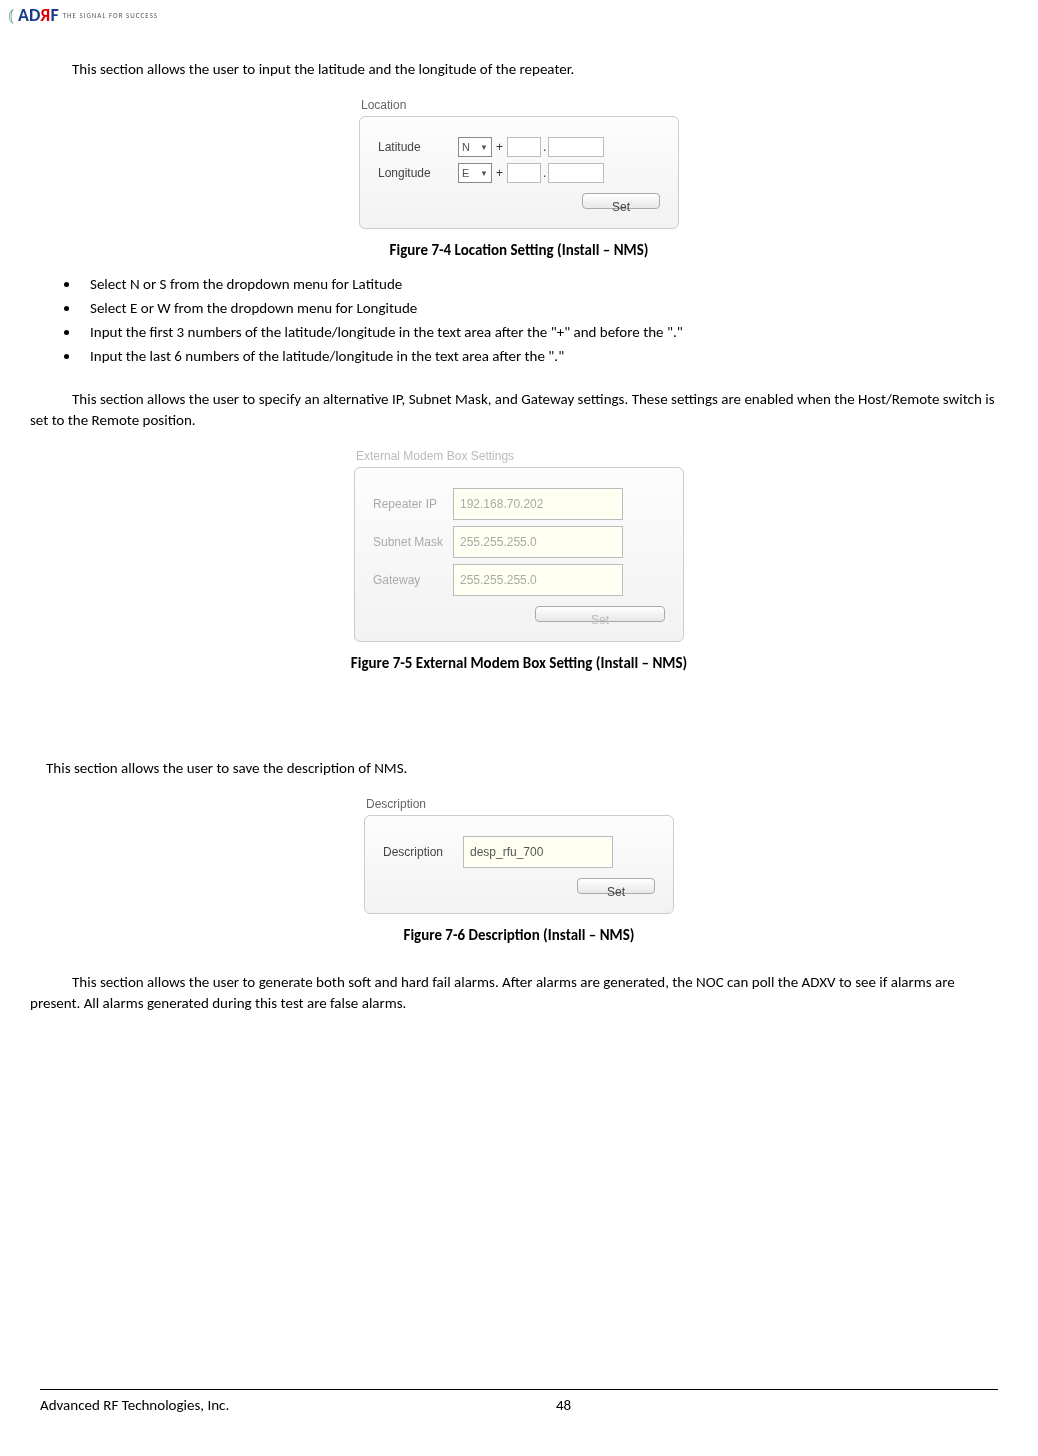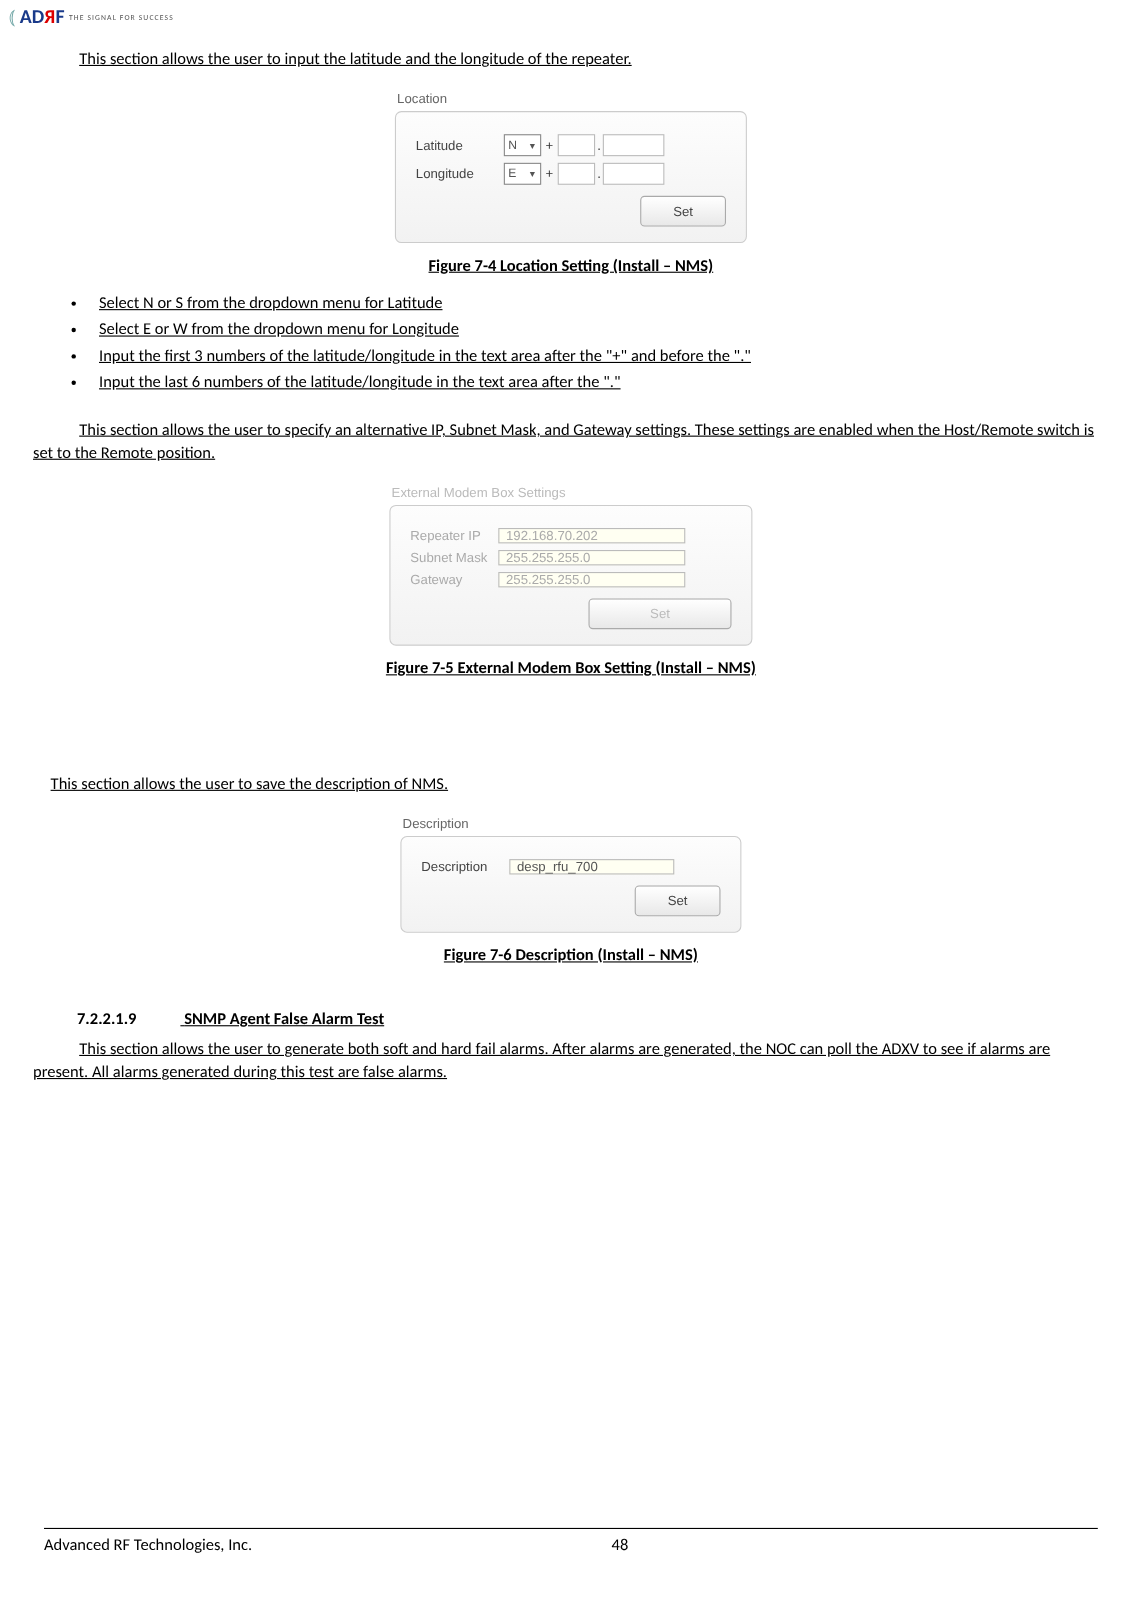--- a/index.html
+++ b/index.html
@@ -28,24 +28,23 @@
   }
   .logo-text .r { color: #d00; transform: scaleX(-1); display: inline-block; }
   .tagline {
     font-size: 7px;
     letter-spacing: 1px;
     color: #555;
   }
   .logo-curve { font-size: 18px; color: #7aa; }
   .content {
     position: absolute;
-    top: 44px;
+    top: 59px;
     left: 30px;
     right: 30px;
-    text-decoration: underline;
   }
   .para {
     font-size: 15px;
     margin: 0 0 12px 0;
     line-height: 1.4;
   }
   .para.indented { margin-left: 42px; }
   .figure-caption {
     text-align: center;
     font-weight: bold;
@@ -101,28 +100,28 @@
   .ui-select .arrow { font-size: 8px; }
   .plus { padding: 0 4px; color: #333; }
   .dot { padding: 0 2px; color: #333; }
   .ui-input {
     height: 20px; border: 1px solid #bbb; background: #fff;
     display: inline-block;
   }
   .ui-input.w1 { width: 34px; }
   .ui-input.w2 { width: 56px; }
   .ui-input-val {
-    height: 14px; border: 1px solid #bbb; background: #fffff2;
+    height: 32px; border: 1px solid #bbb; background: #fffff2;
     display: inline-flex; align-items: center; padding: 0 6px;
     width: 170px; font-size: 12px; color: #555;
   }
   .ui-input-val.disabled { color: #aaa; }
   .ui-btn {
     display: inline-block;
-    min-width: 78px; height: 28px; line-height: 26px;
+    min-width: 78px; height: 16px; line-height: 26px;
     border: 1px solid #aaa; border-radius: 4px;
     background: linear-gradient(#fff,#e8e8e8);
     text-align: center; font-size: 12px; color: #444;
   }
   .ui-btn.disabled { color: #bbb; }
   .btn-row { text-align: right; margin-top: 10px; }
 
   .footer {
     position: absolute;
     bottom: 42px;
@@ -234,24 +233,20 @@
           <span class="ui-btn">Set</span>
         </div>
       </div>
     </div>
   </div>
 
   <p class="figure-caption">Figure 7-6      Description (Install – NMS)</p>
 
   <div style="height:12px;"></div>
 
-  <p class="sec-heading">
-    <span class="num">7.2.2.1.9</span>
-    <span>SNMP Agent False Alarm Test</span>
-  </p>
   <p class="para" style="text-indent:42px;">This section allows the user to generate both soft and hard fail alarms.  After alarms are generated, the NOC can poll the ADXV to see if alarms are present.  All alarms generated during this test are false alarms.</p>
 
 </div>
 
 <div class="footer">
   <span class="company">Advanced RF Technologies, Inc.</span>
   <span class="pagenum">48</span>
 </div>
 
 </body></html>

